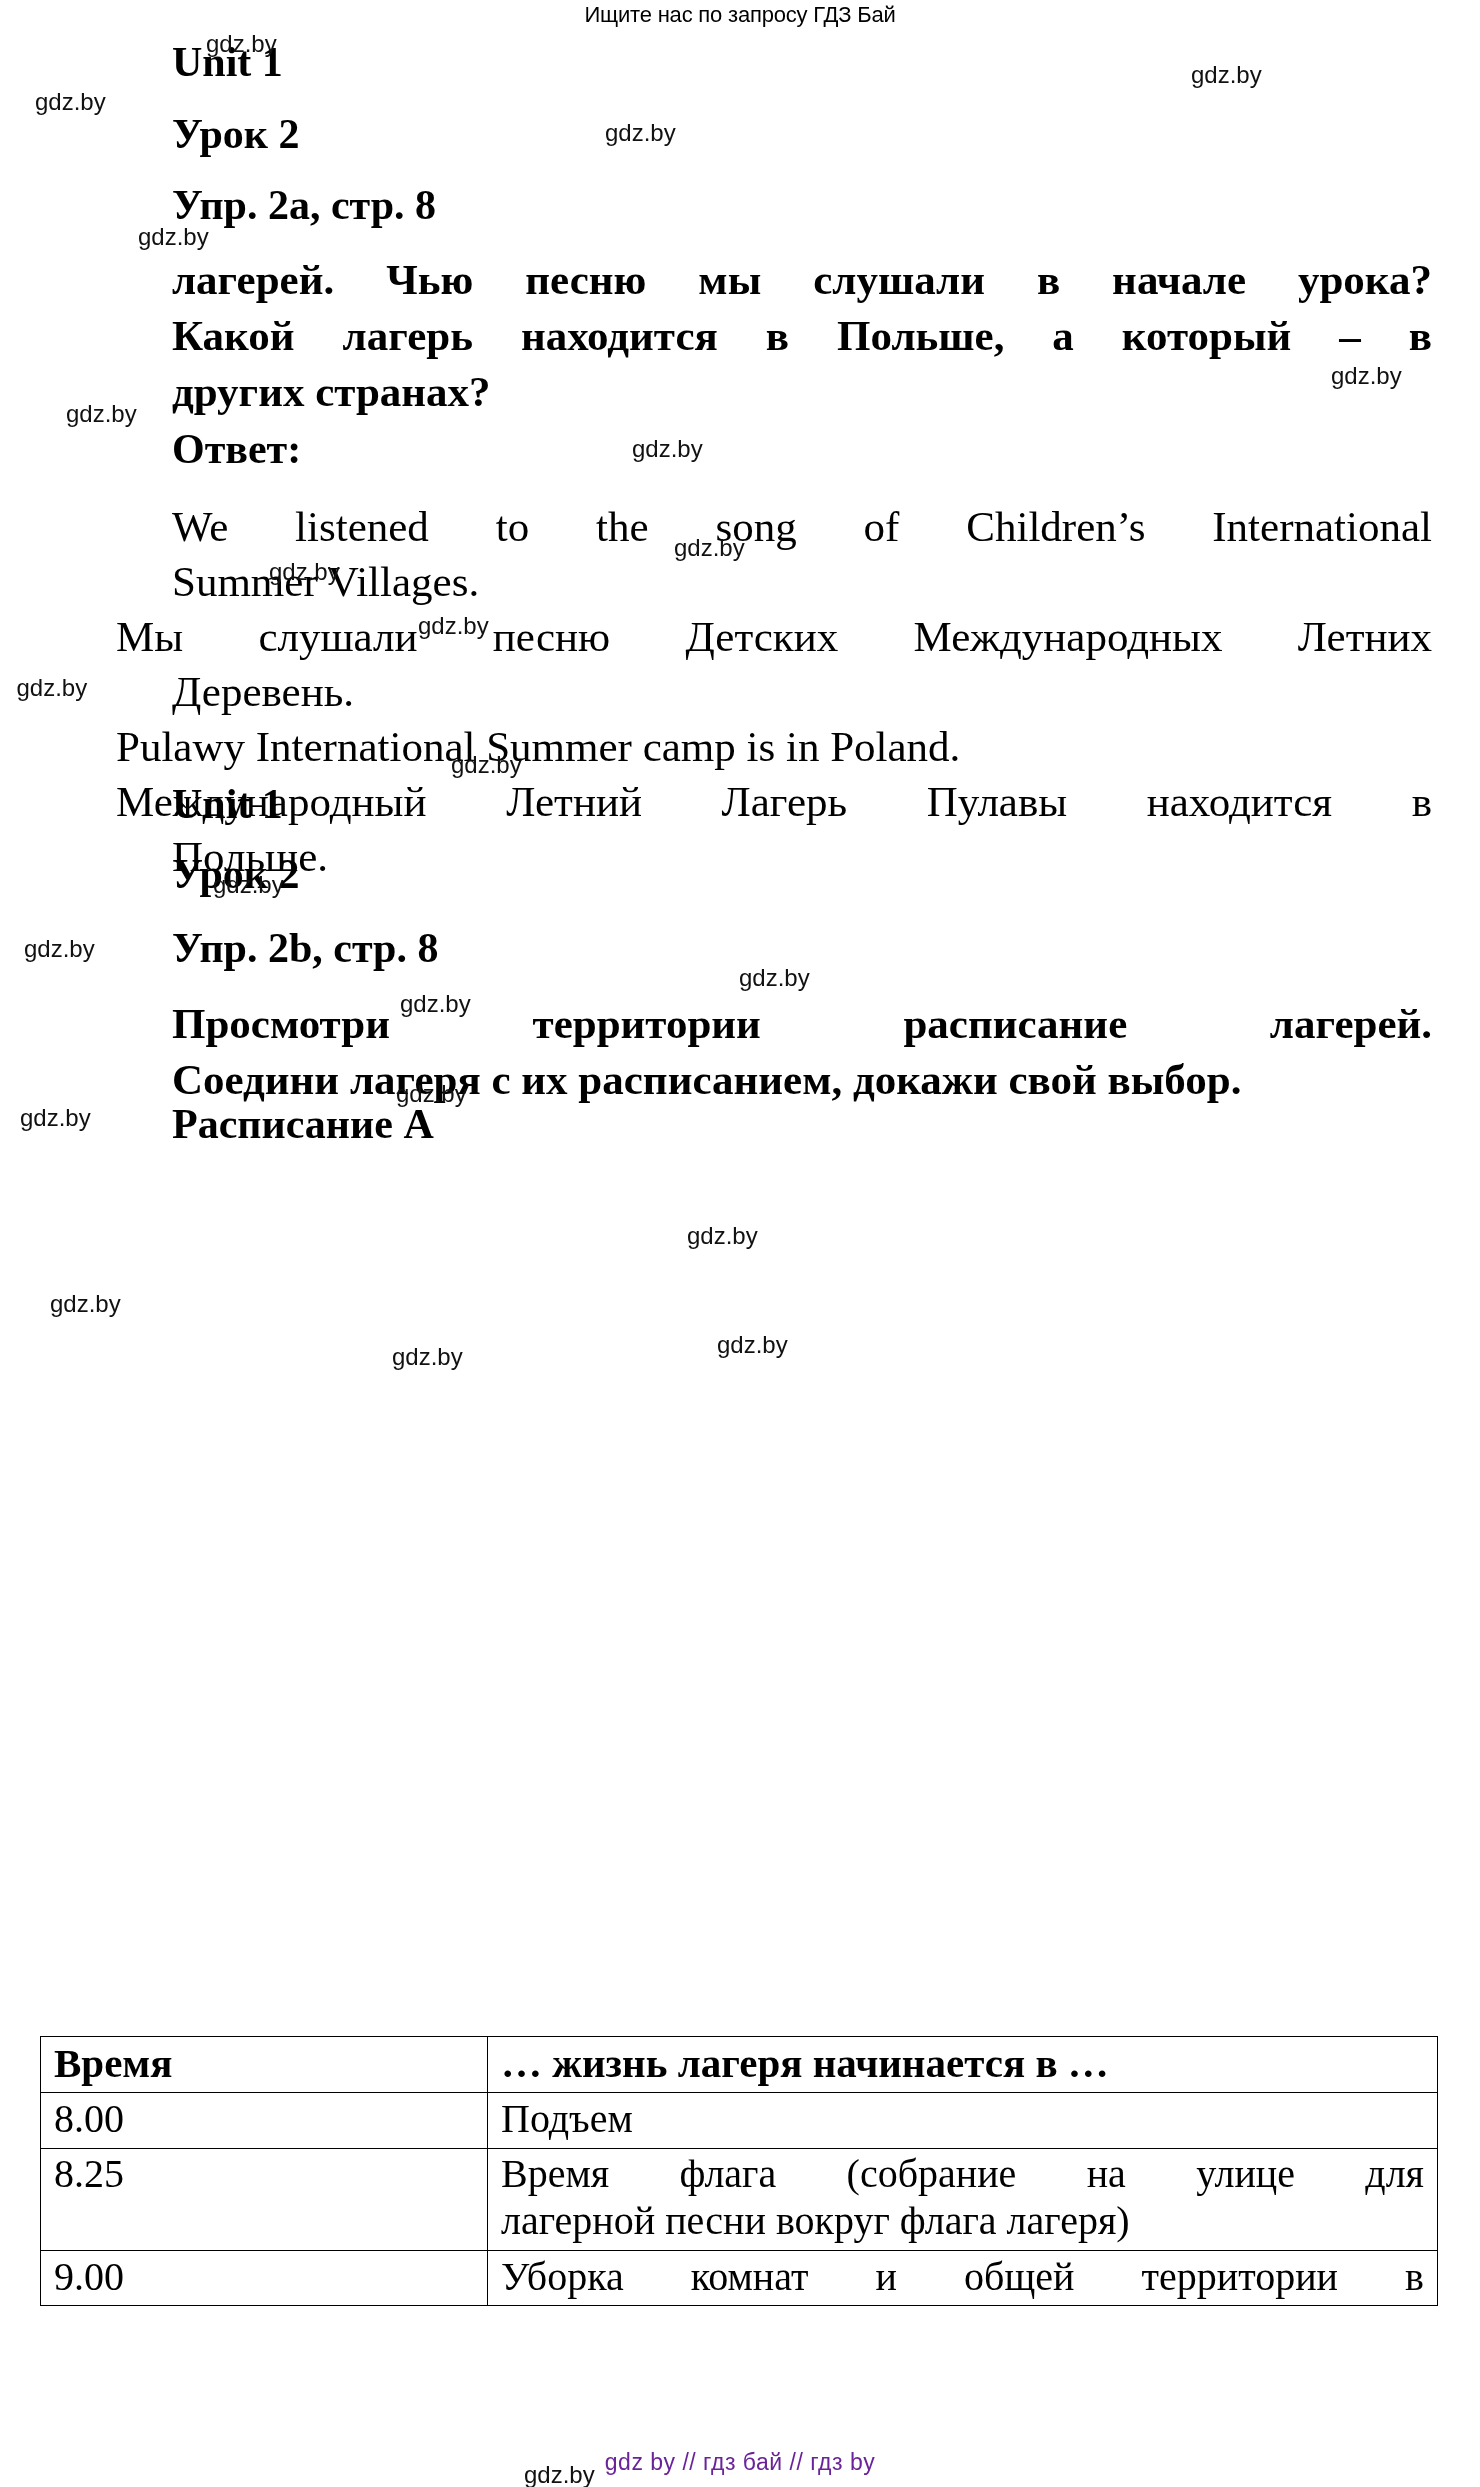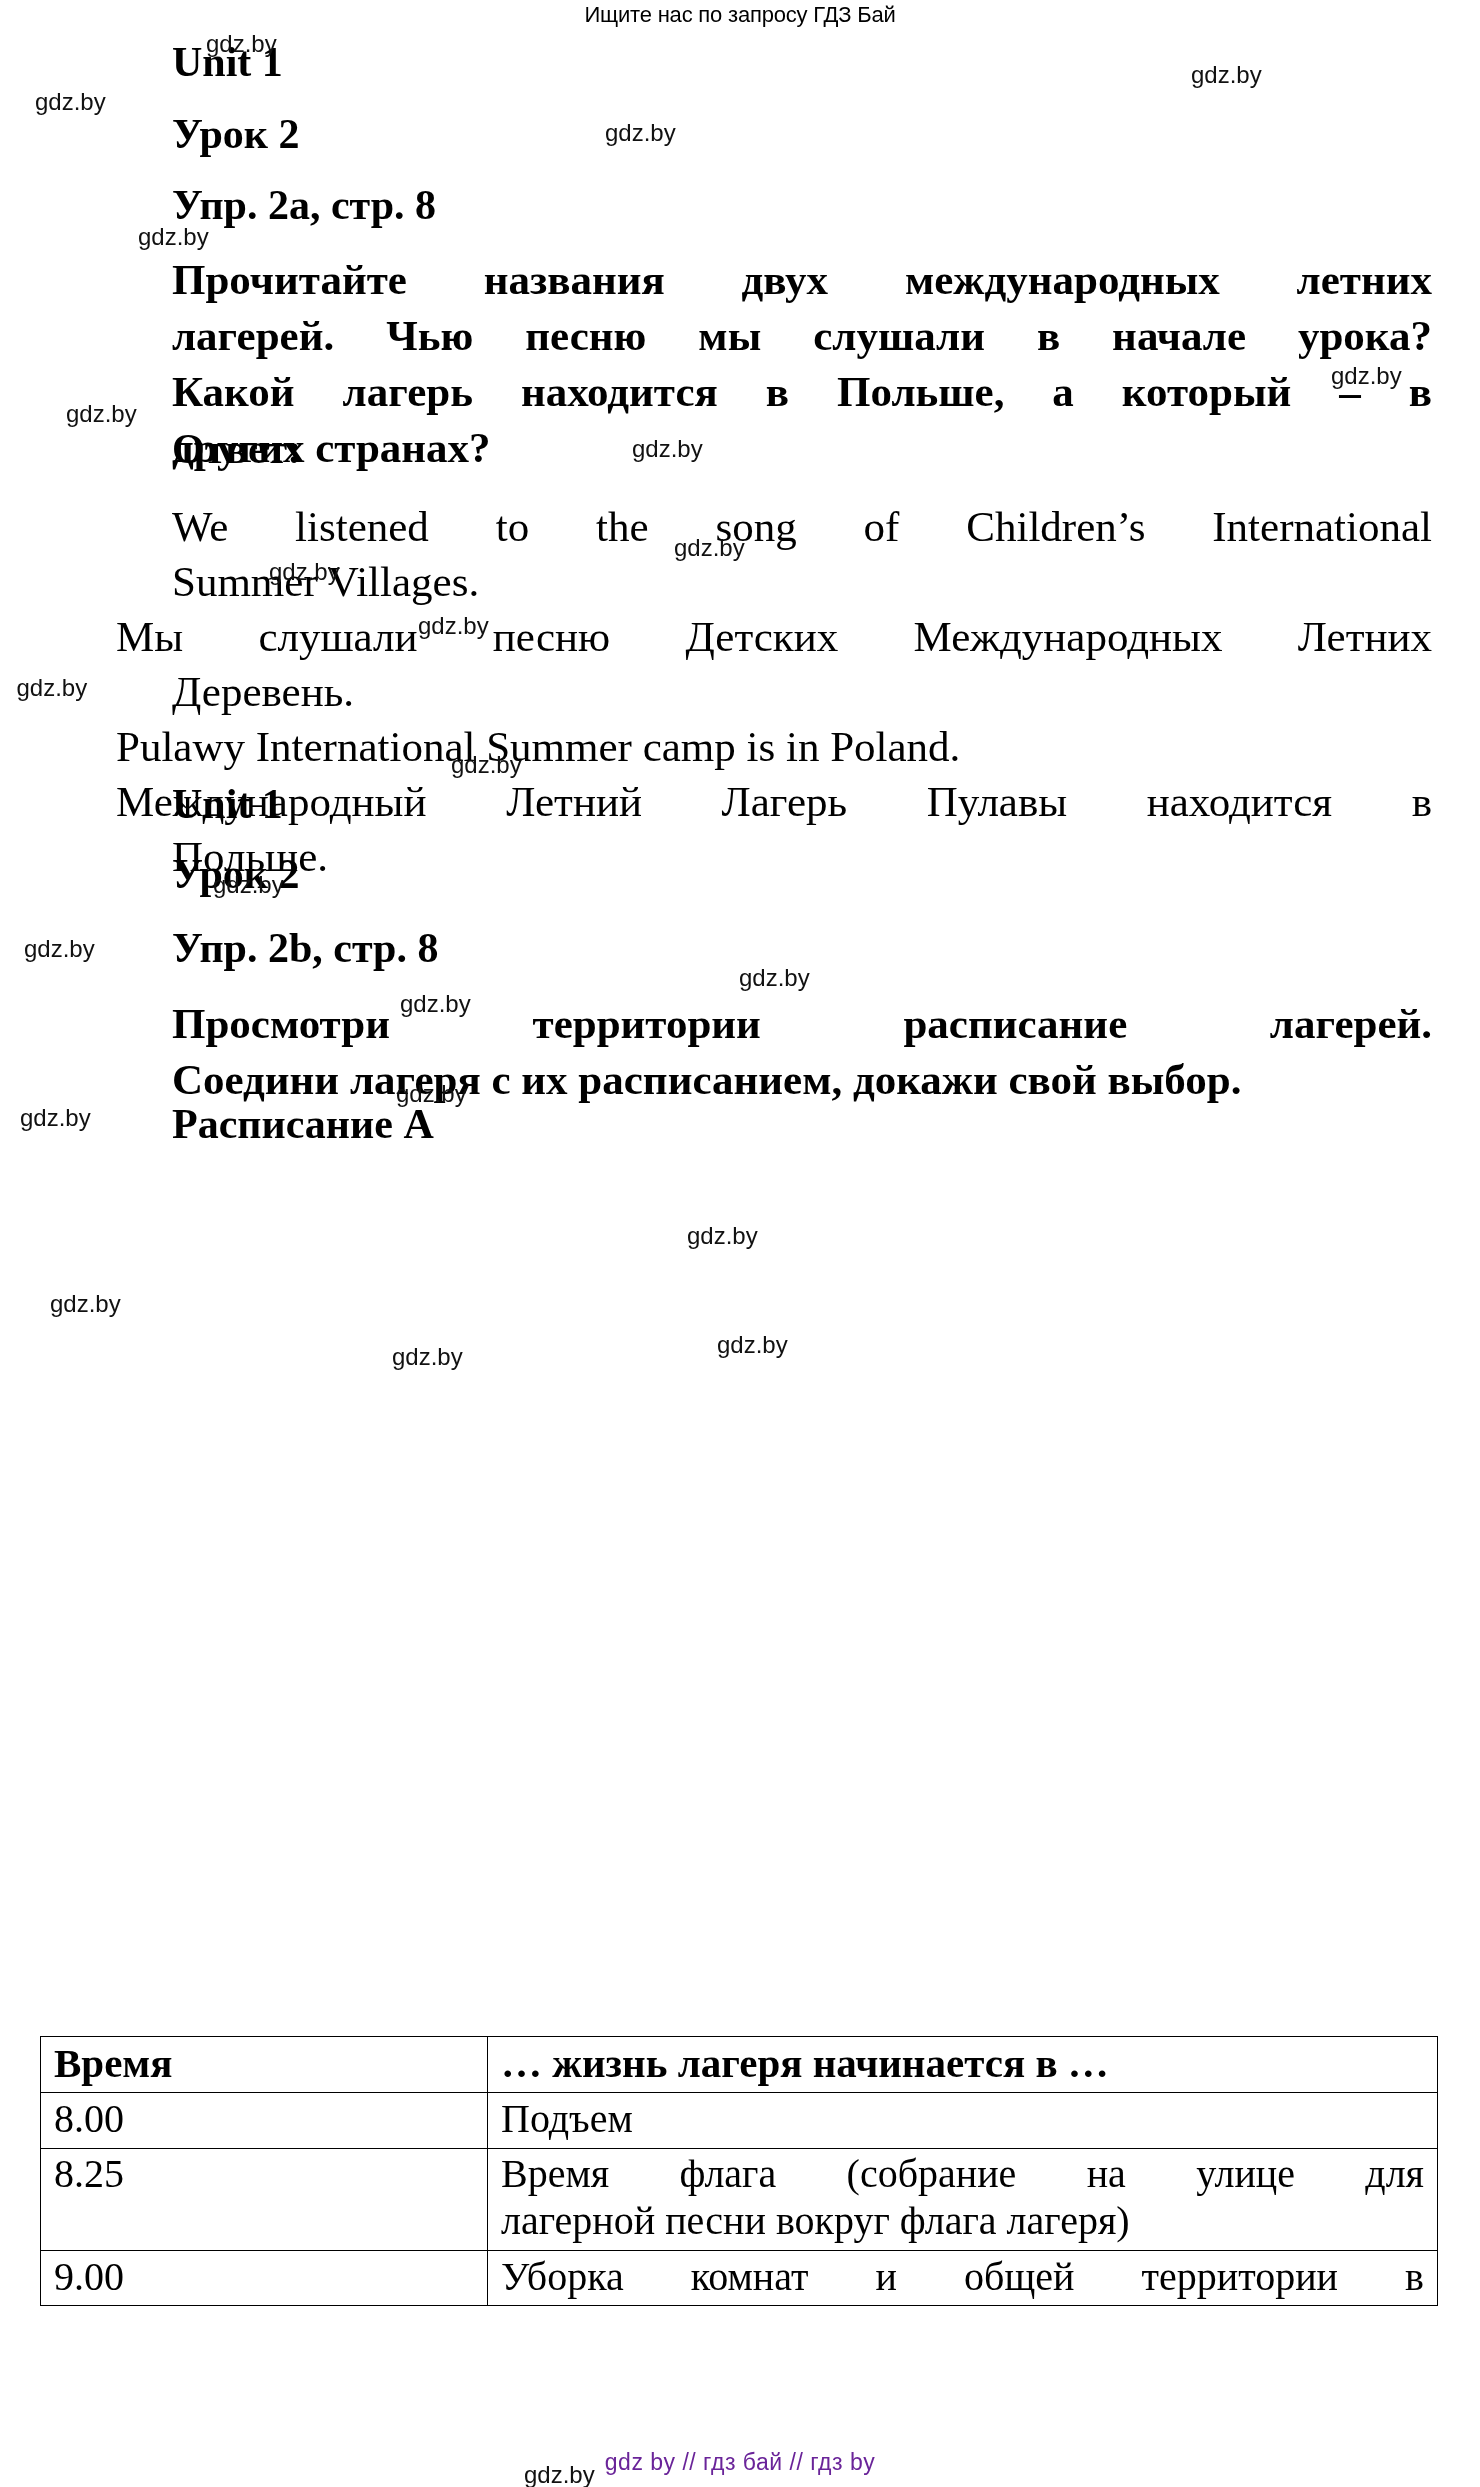--- a/index.html
+++ b/index.html
@@ -146,21 +146,20 @@
 
   <div class="promo-banner" style="color: #000000;">Ищите нас по запросу ГДЗ Бай</div>
 
   <div class="block heading indent" style="top:40px;">Unit 1</div>
 
   <div class="block heading indent" style="top:112px;">Урок 2</div>
 
   <div class="block heading indent" style="top:183px;">Упр. 2a, стр. 8</div>
 
   <div class="block para-bold" style="top:252px;">
-    <span class="jline">Прочитайте названия двух международных летних</span>
     <span class="jline">лагерей. Чью песню мы слушали в начале урока?</span>
     <span class="jline">Какой лагерь находится в Польше, а который – в</span>
     <span class="jline last">других странах?</span>
   </div>
 
   <div class="block heading indent" style="top:427px;">Ответ:</div>
 
   <div class="block para-plain" style="top:499px;">
     <span class="jline" style="text-indent:115px;">We listened to the song of Children’s International</span>
     <span class="jline last">Summer Villages.</span>

